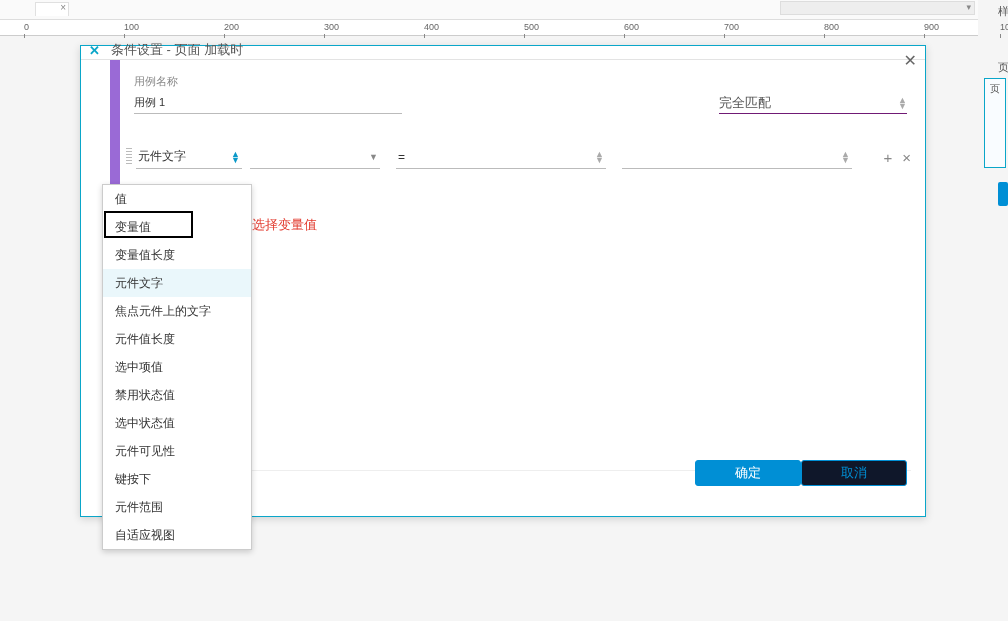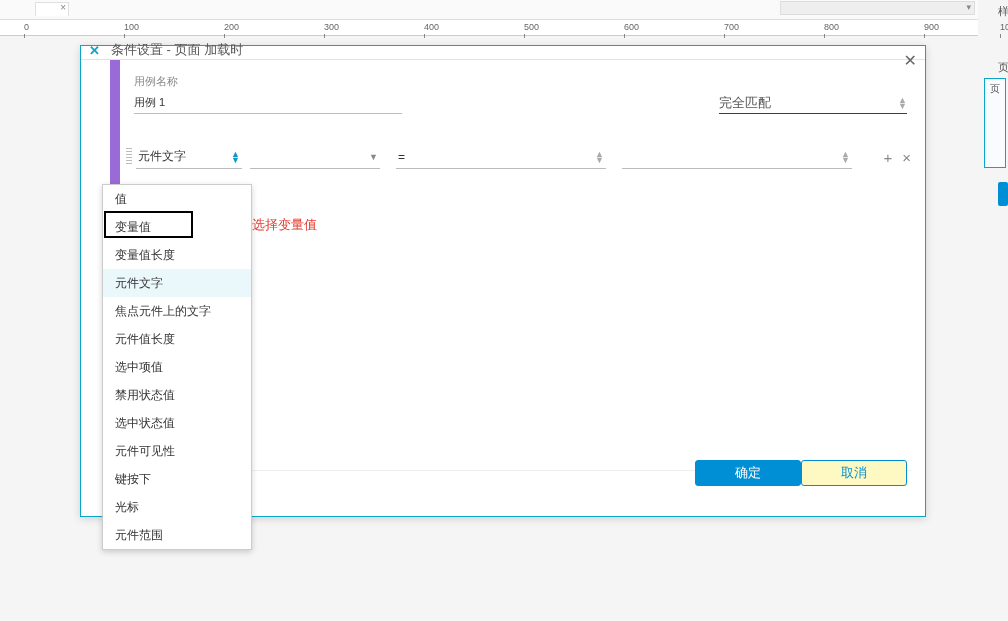--- a/index.html
+++ b/index.html
@@ -61,21 +61,21 @@
 .ddlist .item { height: 28px; line-height: 28px; padding: 0 12px; font-size: 12px; color: #333; cursor: pointer; white-space: nowrap; }
 .ddlist .item.hl { background: #eaf7fb; }
 .emph { position: absolute; left: 104px; top: 211px; width: 89px; height: 27px; border: 2px solid #000; pointer-events: none; z-index: 11; }
 
 .annot { position: absolute; left: 213px; top: 216px; font-size: 13px; color: #e23a2e; }
 
 
 .footer { position: absolute; right: 18px; bottom: 14px; display: flex; }
 .btn { width: 106px; height: 26px; border-radius: 3px; font-size: 13px; display: flex; align-items: center; justify-content: center; cursor: pointer; }
 .btn-ok { background: #008fd5; color: #fff; border: 1px solid #008fd5; }
-.btn-cancel { background: #fef9c3; color: #008fd5; border: 1px solid #008fd5; }
+.btn-cancel { background: #0f172a; color: #008fd5; border: 1px solid #008fd5; }
 
 .hr { position: absolute; left: 16px; right: 14px; top: 410px; height: 1px; background: #eee; }
 </style>
 </head>
 <body>
 
 <div class="tabstrip">
   <div class="tab">
     <span class="x">×</span>
   </div>
@@ -159,17 +159,17 @@
     <div class="item">变量值</div>
     <div class="item">变量值长度</div>
     <div class="item hl">元件文字</div>
     <div class="item">焦点元件上的文字</div>
     <div class="item">元件值长度</div>
     <div class="item">选中项值</div>
     <div class="item">禁用状态值</div>
     <div class="item">选中状态值</div>
     <div class="item">元件可见性</div>
     <div class="item">键按下</div>
-    <div class="item">光标</div>
     <div class="item">元件范围</div>
+    <div class="item">自适应视图</div>
   </div>
 <div class="emph"></div>
 <div class="annot">下拉框选择变量值</div>
 
 </body></html>

